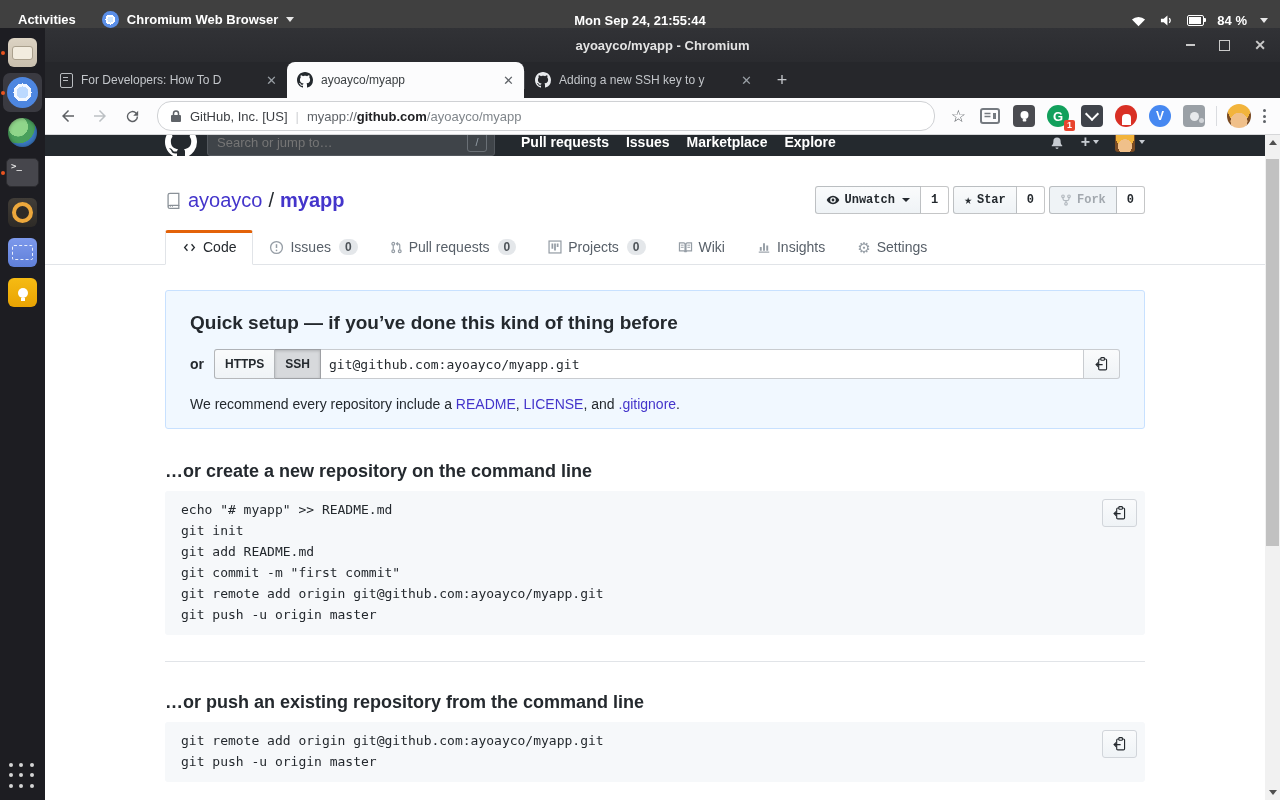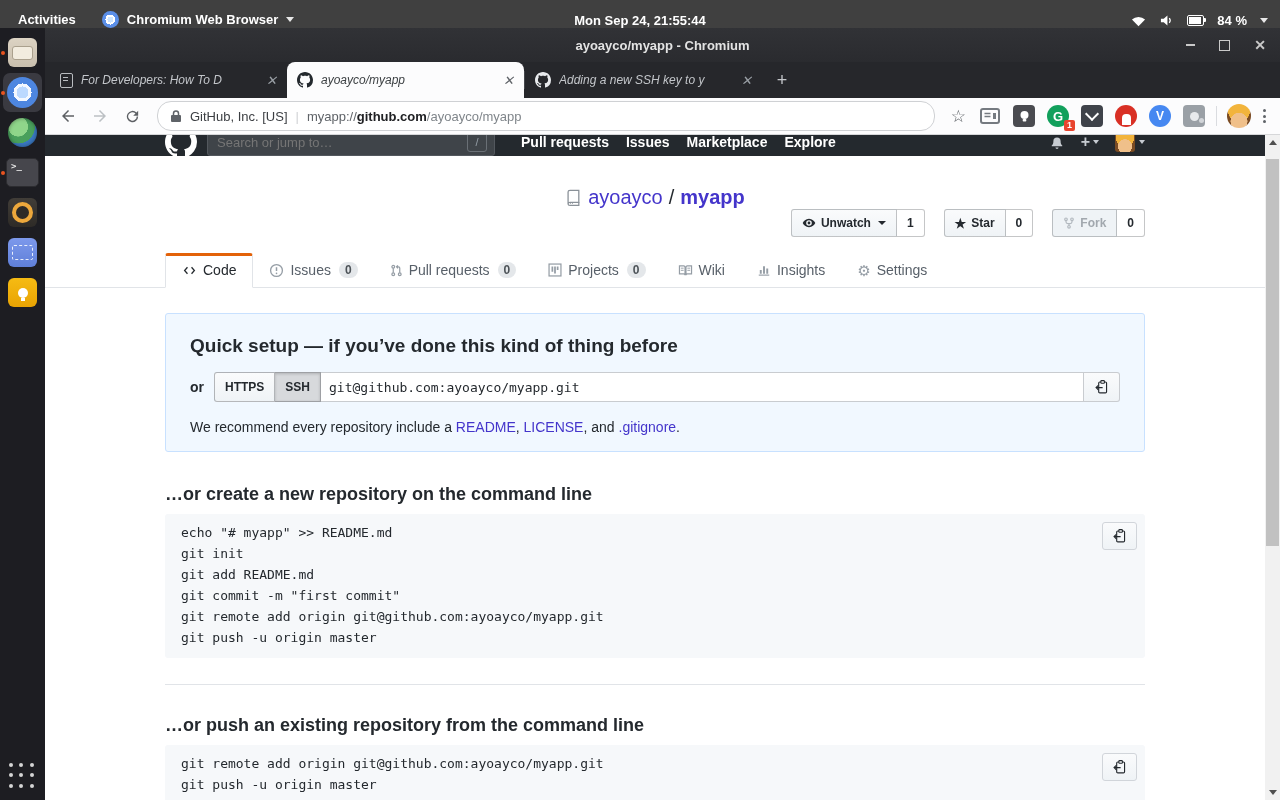--- a/index.html
+++ b/index.html
@@ -42,21 +42,21 @@
   .show-apps i{width:4px;height:4px;border-radius:50%;background:#d4d4d4;}
   
   .window{position:absolute;left:45px;top:28px;width:1235px;height:772px;display:flex;flex-direction:column;background:#fff;z-index:30;}
   .titlebar{height:34px;background:linear-gradient(#313236,#2a2b2f);display:flex;align-items:center;justify-content:center;position:relative;color:#e3e3e3;font-size:13px;font-weight:bold;flex:none;}
   .win-controls{position:absolute;right:14px;top:0;height:34px;display:flex;align-items:center;gap:24px;color:#c9c9c9;}
   .wc-min{width:9px;height:2px;background:#c9c9c9;}
   .wc-max{width:9px;height:9px;border:1.5px solid #c9c9c9;}
   .wc-close{font-size:14px;line-height:1;color:#c9c9c9;}
   
   .tabstrip{height:36px;background:#26272b;display:flex;align-items:flex-end;padding-left:5px;flex:none;}
-  .btab{width:237px;height:36px;display:flex;align-items:center;gap:8px;padding:0 10px;box-sizing:border-box;font-size:12px;color:#c3c6ca;position:relative;font-style:italic;}
+  .btab{width:237px;height:36px;display:flex;align-items:center;gap:8px;padding:0 10px;box-sizing:border-box;font-size:12px;color:#c3c6ca;position:relative;}
   .btab .ttl{flex:1;white-space:nowrap;overflow:hidden;}
   .btab .fade{-webkit-mask-image:linear-gradient(90deg,#000 82%,transparent);mask-image:linear-gradient(90deg,#000 82%,transparent);}
   .btab .x{color:#9aa0a6;font-size:13px;line-height:1;}
   .btab.activetab{background:#fcfcfd;border-radius:8px 8px 0 0;color:#3c4043;}
   .btab.activetab .x{color:#5f6368;}
   .tab-sep{width:1px;height:18px;background:#45474c;margin-bottom:9px;}
   .newtab{width:28px;height:28px;margin:0 0 4px 6px;display:flex;align-items:center;justify-content:center;color:#c3c6ca;font-size:18px;}
   .favicon-doc{width:11px;height:13px;border:1px solid #b9bcc0;border-radius:2px;position:relative;flex:none;}
   .favicon-doc::after{content:"";position:absolute;left:2px;top:3px;width:5px;height:1px;background:#b9bcc0;box-shadow:0 3px 0 #b9bcc0;}
   .octicon{flex:none;}
@@ -107,25 +107,25 @@
   .gh-nav span{white-space:nowrap;}
   .gh-right{margin-left:auto;display:flex;align-items:center;gap:16px;}
   .gh-plus{display:flex;align-items:center;gap:3px;color:#c6cbd1;font-size:16px;font-weight:bold;}
   .caret-lt{width:0;height:0;border-left:3.5px solid transparent;border-right:3.5px solid transparent;border-top:4px solid #c6cbd1;}
   .gh-avatar{width:20px;height:20px;border-radius:3px;
     background:radial-gradient(circle at 50% 72%,#f0c08a 0 40%,transparent 41%),
                radial-gradient(circle at 50% 30%,#f2b43c 0 52%,transparent 53%),
                radial-gradient(circle at 50% 50%,#7a4b23 0 98%,#5c3a1d);}
   .gh-main{width:980px;margin:0 auto;}
   
-  .repo-head{margin-top:30px;display:flex;align-items:center;flex-direction:column;}
+  .repo-head{margin-top:30px;display:flex;align-items:center;}
   .repo-title{font-size:20px;color:#24292e;display:flex;align-items:center;gap:6px;}
   .repo-title a{color:#4435cb;text-decoration:none;}
   .repo-title .nm{font-weight:bold;}
-  .repo-actions{margin-left:auto;display:flex;gap:19px;}
+  .repo-actions{margin-left:auto;display:flex;gap:4px;font-family:Liberation Mono, monospace;}
   .btn-grp{display:flex;font-size:12px;font-weight:bold;color:#24292e;}
   .gbtn{display:flex;align-items:center;gap:5px;padding:3px 10px;background:linear-gradient(#fafbfc,#eff3f6);
     border:1px solid rgba(27,31,35,.25);border-radius:3px 0 0 3px;height:20px;}
   .gcount{display:flex;align-items:center;padding:3px 10px;background:#fff;border:1px solid rgba(27,31,35,.25);border-left:none;border-radius:0 3px 3px 0;height:20px;}
   .caret-dk{width:0;height:0;border-left:4px solid transparent;border-right:4px solid transparent;border-top:4px solid #24292e;margin-left:2px;}
   .btn-grp.disabled .gbtn{background:#eff3f6;color:#a2a8ae;}
   .btn-grp.disabled svg{opacity:.45;}
   
   .repo-nav-wrap{margin-top:16px;border-bottom:1px solid #e1e4e8;}
   .repo-nav{width:980px;margin:0 auto;display:flex;}

